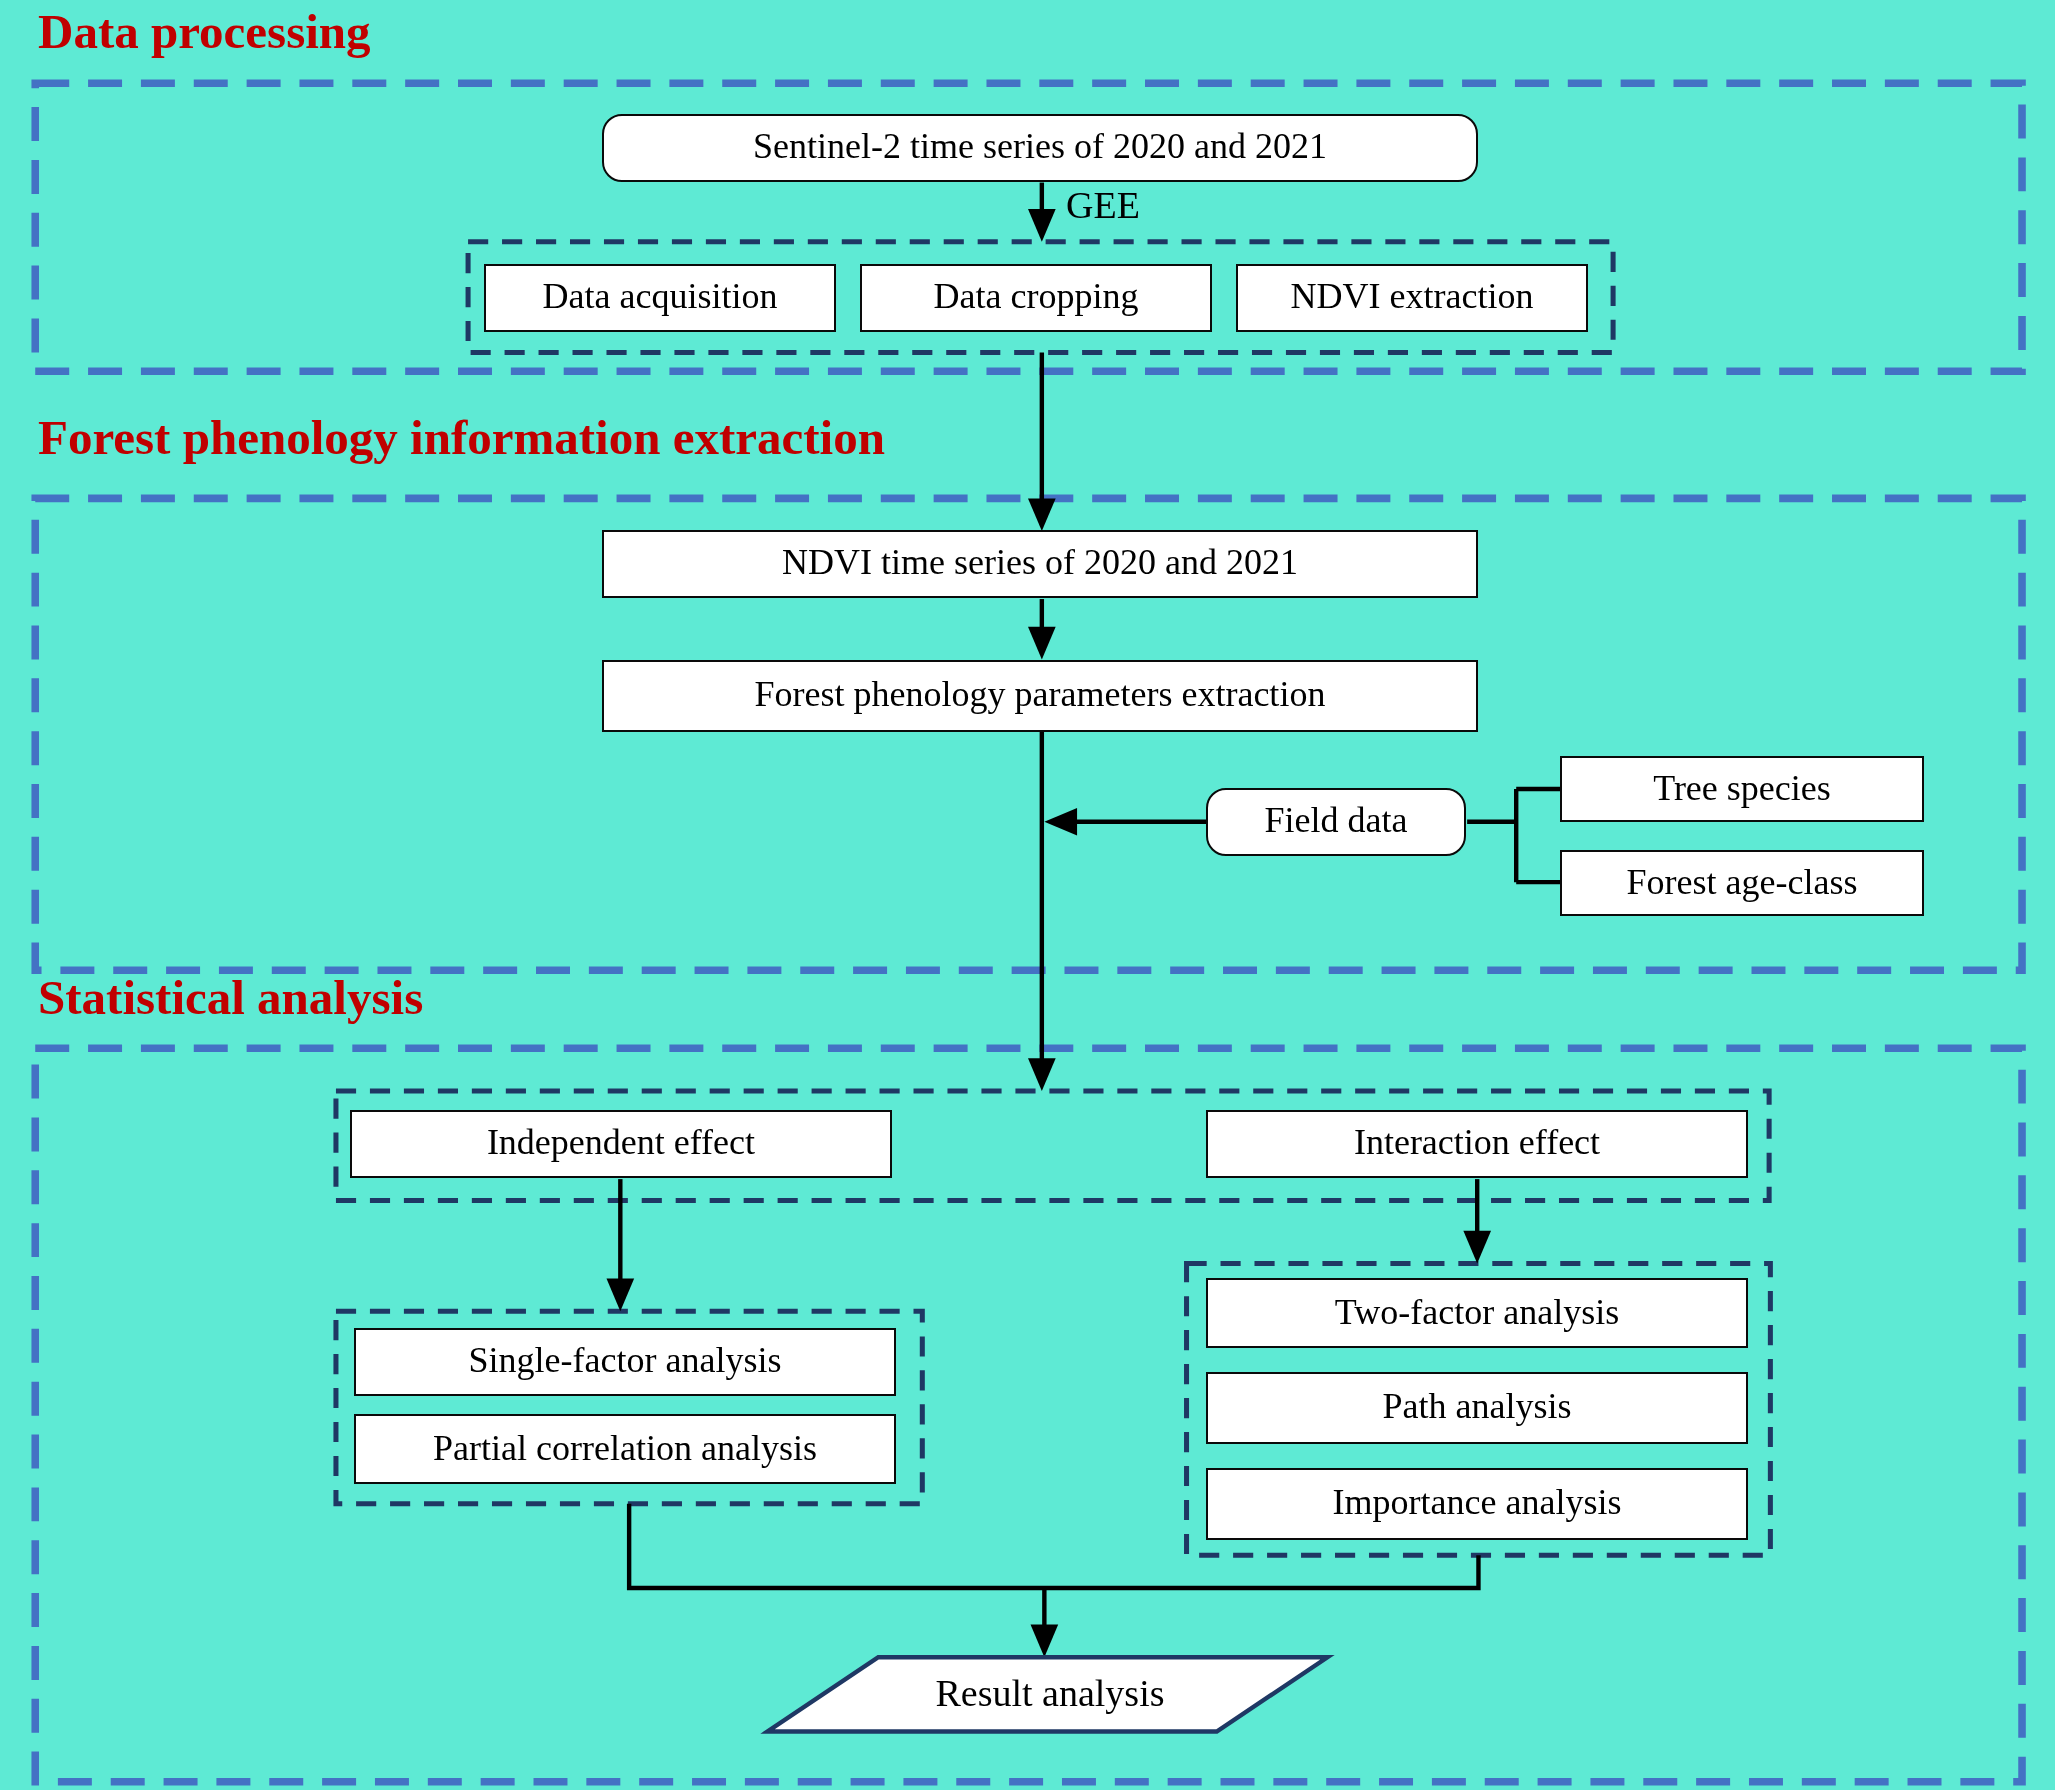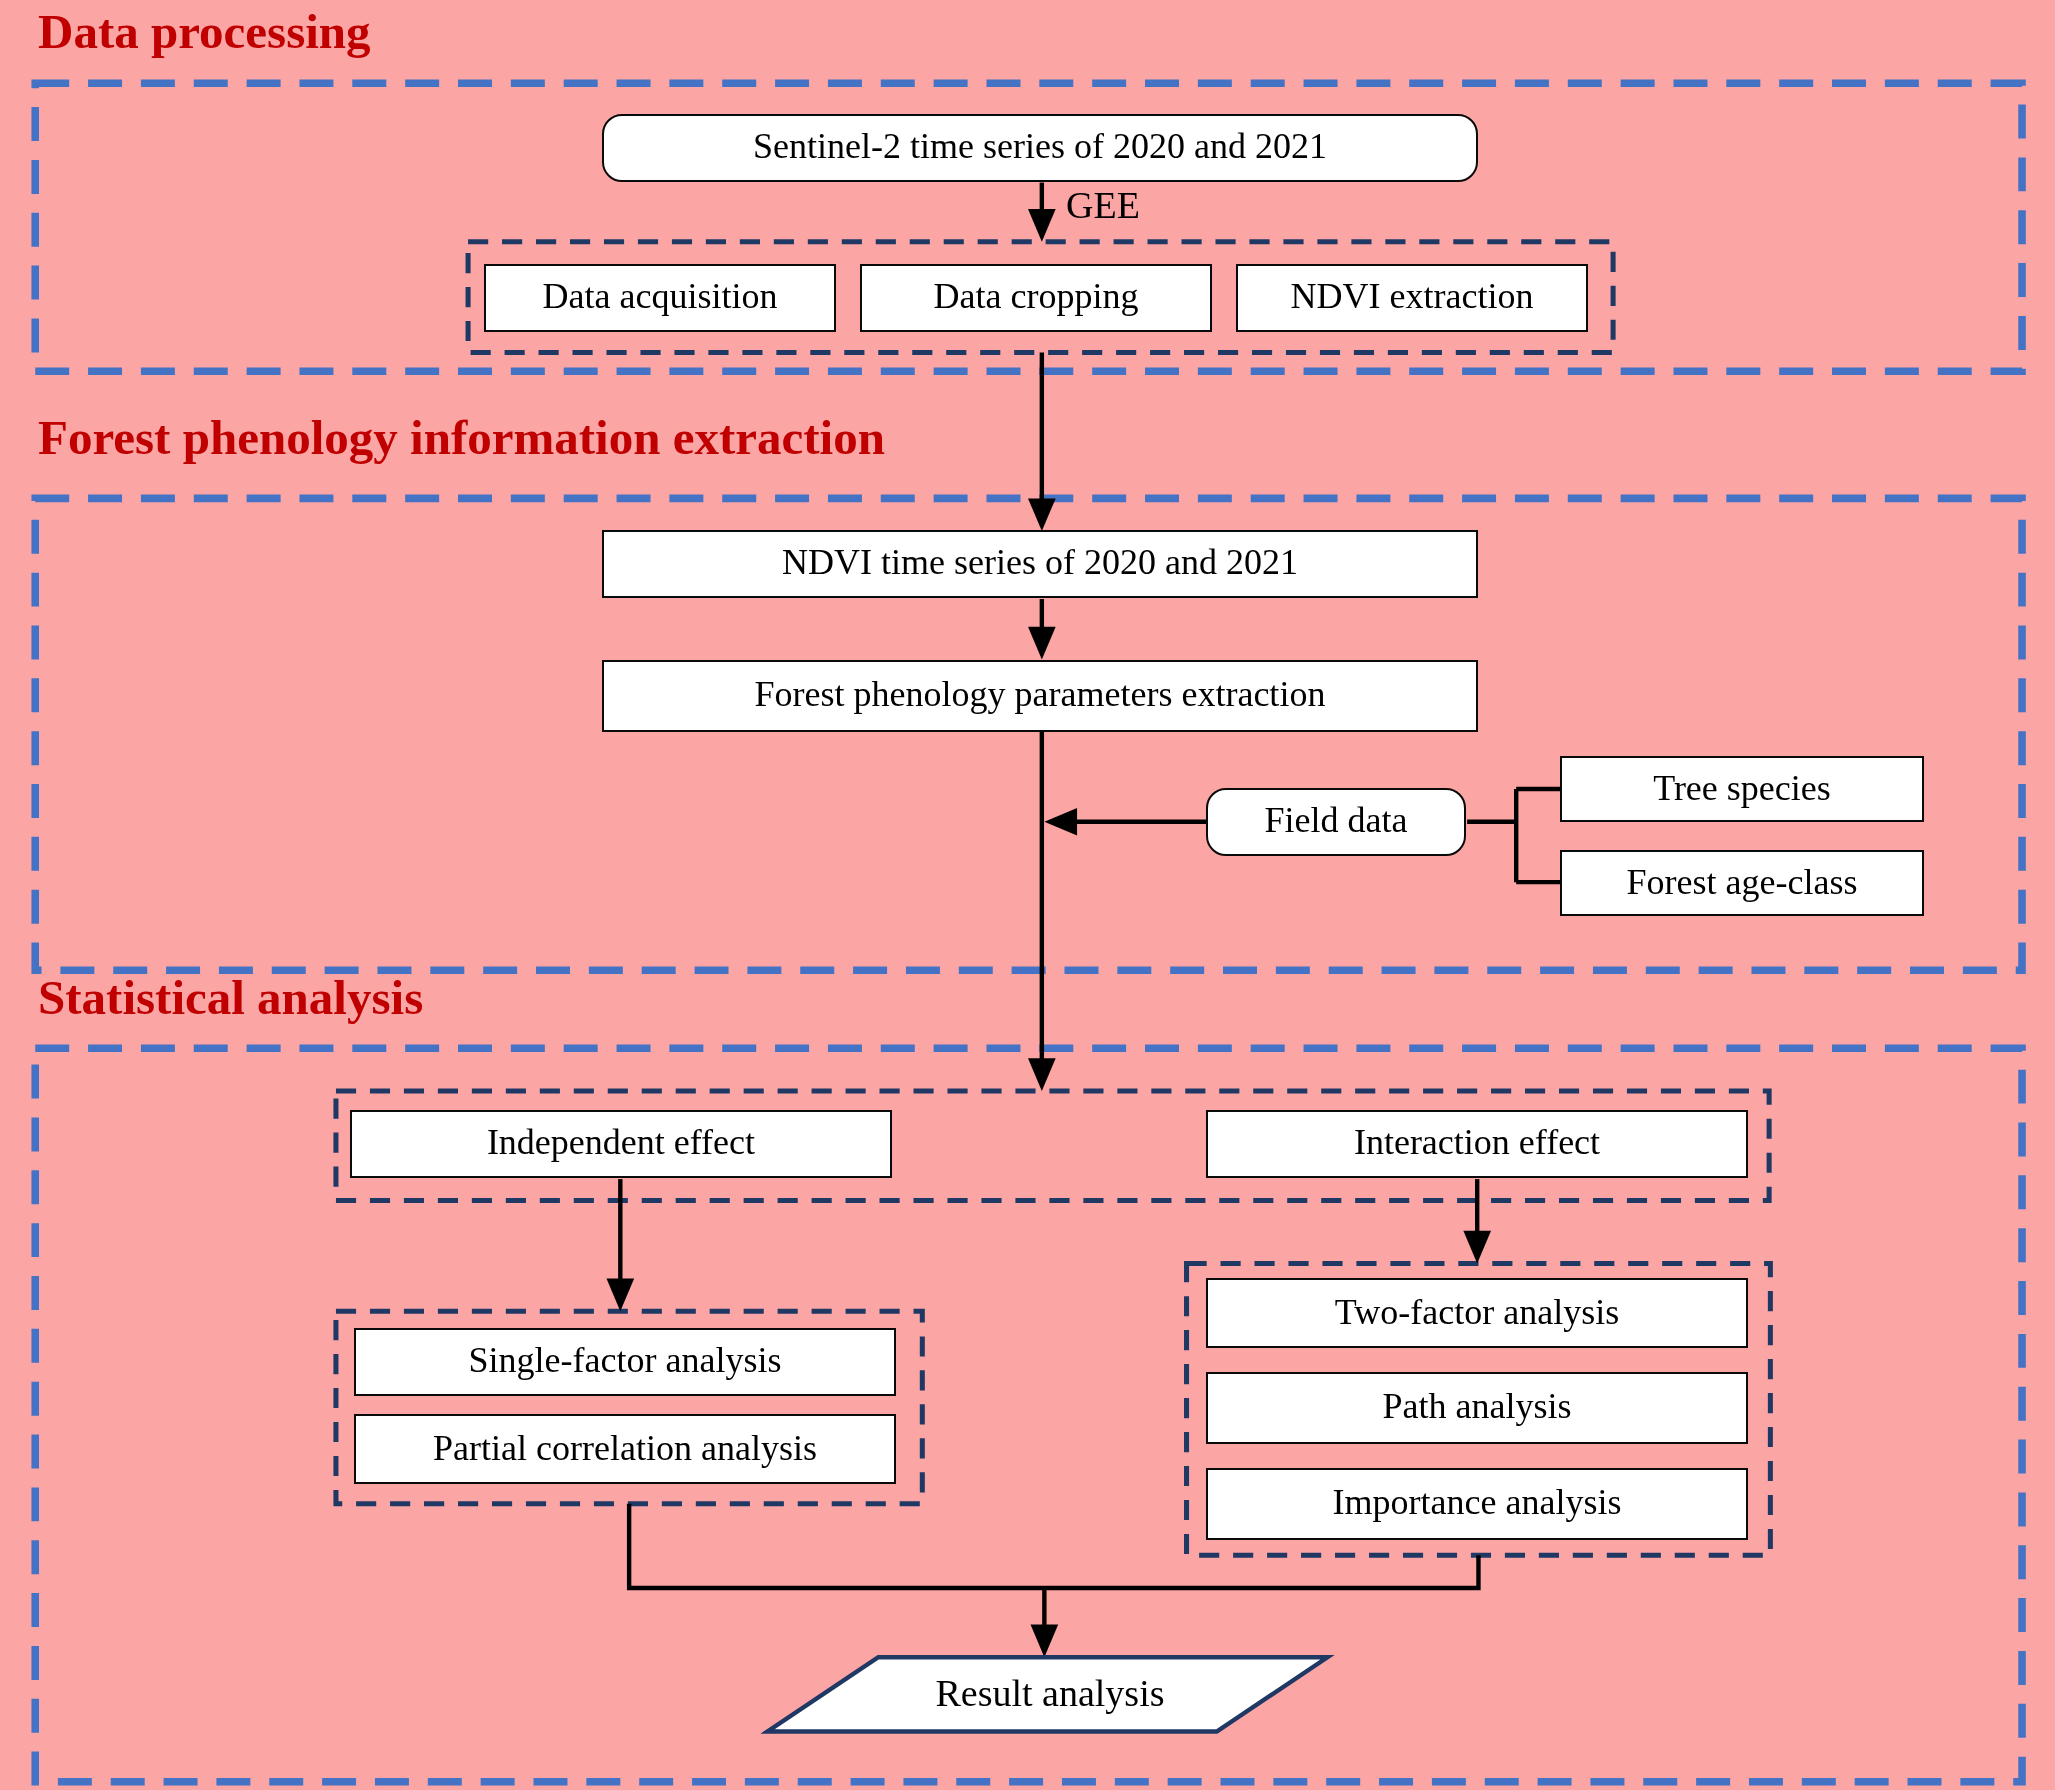--- a/index.html
+++ b/index.html
@@ -1,20 +1,20 @@
 <!DOCTYPE html>
 <html style="font-size:10px"><head>
 <meta charset="utf-8">
 <style>
   html, body { margin: 0; padding: 0; background: #ffffff; }
   .stage {
     position: relative;
     width: 2056px;
     height: 1791px;
-    background: #fca5a5;
+    background: #5eead4;
     overflow: hidden;
   }
   .canvas {
     position: absolute;
     left: 0; top: 0;
     width: 1028px;
     height: 896px;
     transform: scale(2);
     transform-origin: 0 0;
     font-family: "Liberation Serif", serif;

